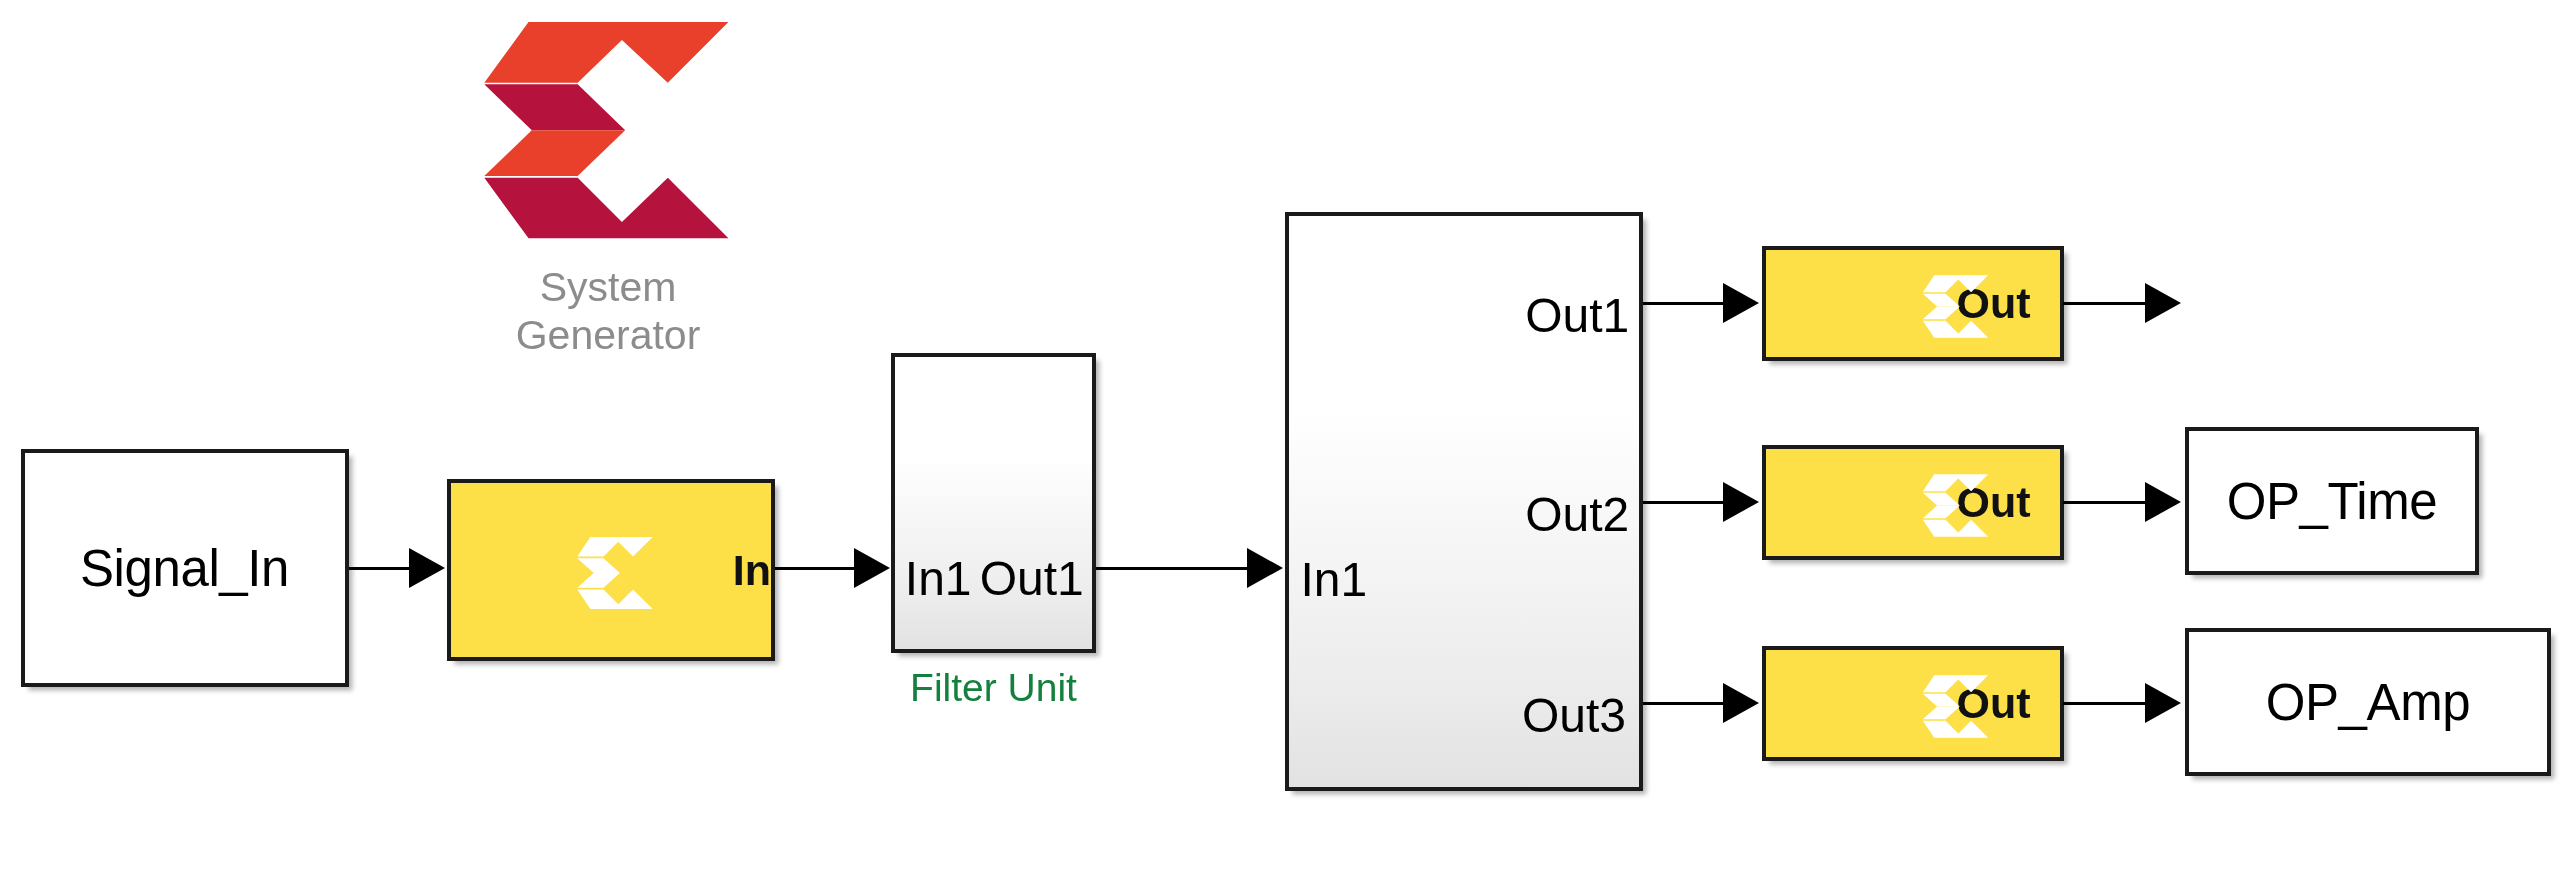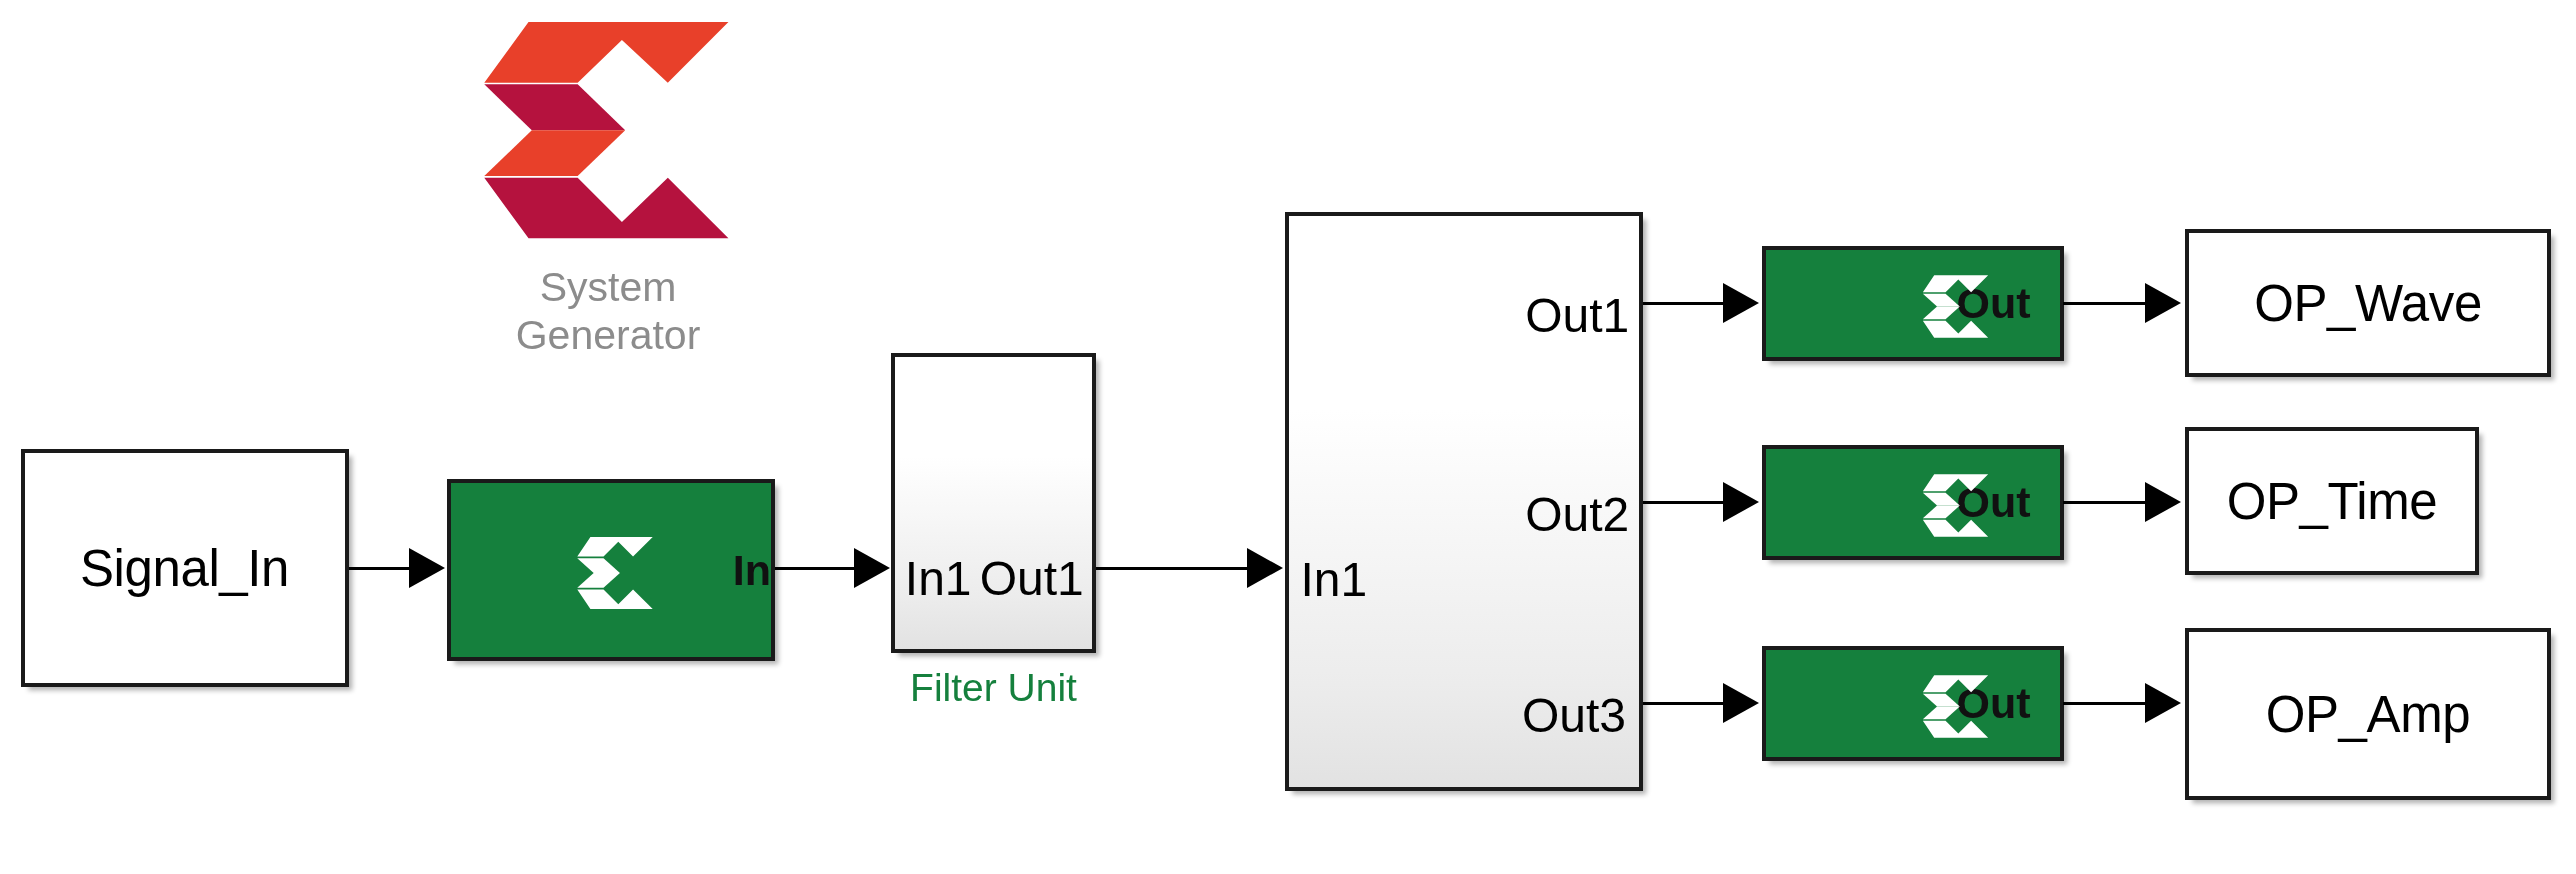--- a/index.html
+++ b/index.html
@@ -24,21 +24,21 @@
     border: 4.1px solid #1a1a1a;
     display: flex;
     align-items: center;
     justify-content: center;
     box-shadow: 5.7px 5.7px 4.9px -1.6px rgba(0,0,0,0.30);
   }
   .blk-white {
     background: #ffffff;
   }
   .blk-yellow {
-    background: #15803d;
+    background: #fde047;
   }
   .blk-sub {
     background: linear-gradient(to bottom, #ffffff 0%, #ffffff 34%, #ececec 82%, #e2e2e2 100%);
     justify-content: flex-start;
     align-items: stretch;
   }
 
   
   .io-label {
     font-size: 51px;
@@ -219,23 +219,20 @@
         <polygon points="24,50 56,50 36,68 4,68" fill="#ffffff"></polygon>
         <polygon points="4,70 36,70 54,88 72,70 96,94 20,94" fill="#ffffff"></polygon>
       </svg>
     </span>
     <span class="gw-label" style="margin-right:29.5px;">Out</span>
   </div>
 
   <div class="wire" style="left:2063px; top:302px; width:84px;"></div>
   <div class="arrow" style="left:2145px; top:283px;"></div>
 
-  <div class="blk blk-white" style="left:2185px; top:229px; width:366px; height:148px;">
-    <span class="io-label">OP_Wave</span>
-  </div>
 
   <div class="wire" style="left:1643px; top:501px; width:82px;"></div>
   <div class="arrow" style="left:1723px; top:482px;"></div>
 
   <div class="blk blk-yellow" style="left:1762px; top:445px; width:302px; height:115px; justify-content:flex-end;">
     <span class="xmark" style="left:154px; top:21.3px; width:71px; height:71px;">
       <svg width="71" height="71" viewBox="0 0 100 100">
         <polygon points="20,6 96,6 72,30 54,12 36,30 4,30" fill="#ffffff"></polygon>
         <polygon points="4,32 36,32 56,50 24,50" fill="#ffffff"></polygon>
         <polygon points="24,50 56,50 36,68 4,68" fill="#ffffff"></polygon>
@@ -263,18 +260,18 @@
         <polygon points="24,50 56,50 36,68 4,68" fill="#ffffff"></polygon>
         <polygon points="4,70 36,70 54,88 72,70 96,94 20,94" fill="#ffffff"></polygon>
       </svg>
     </span>
     <span class="gw-label" style="margin-right:29.5px;">Out</span>
   </div>
 
   <div class="wire" style="left:2063px; top:702px; width:84px;"></div>
   <div class="arrow" style="left:2145px; top:683px;"></div>
 
-  <div class="blk blk-white" style="left:2185px; top:628px; width:366px; height:172px;">
+  <div class="blk blk-white" style="left:2185px; top:628px; width:366px; height:148px;">
     <span class="io-label">OP_Amp</span>
   </div>
 
 </div>
 
 
 </body></html>

